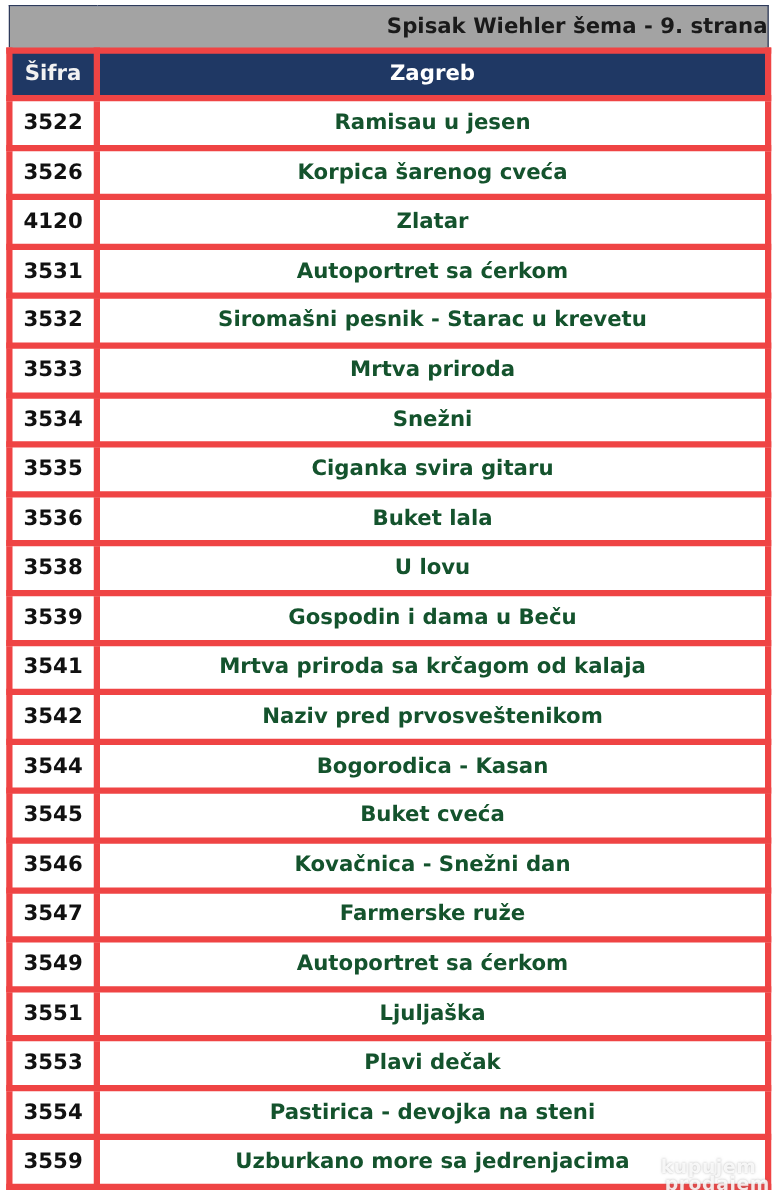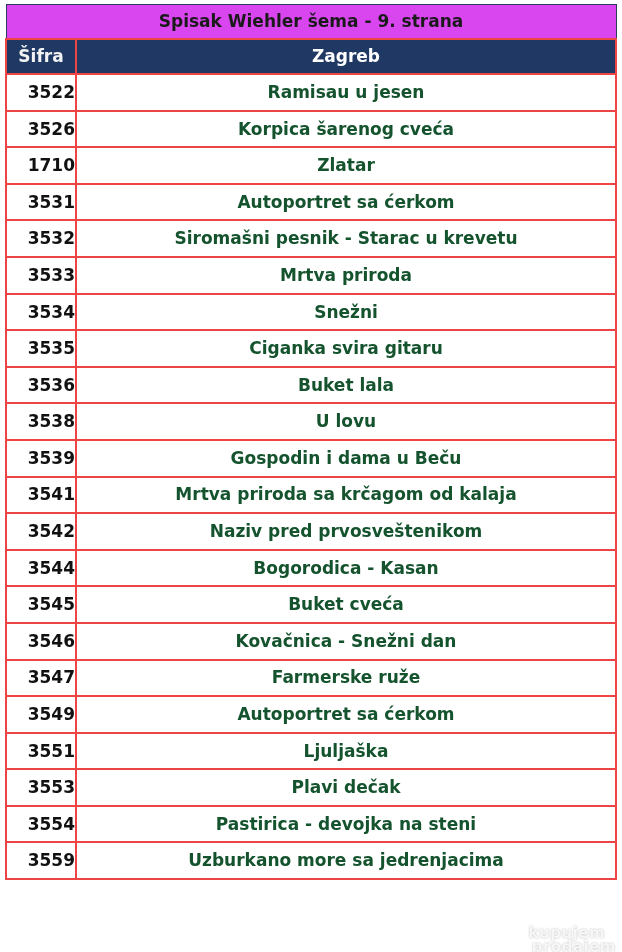--- a/index.html
+++ b/index.html
@@ -20,51 +20,51 @@
     box-sizing: border-box;
     position: relative;
   }
   table.grid {
     border-collapse: collapse;
     width: 612px;
     margin: 4px auto 0 auto;
     table-layout: fixed;
   }
   table.grid td {
-    border: 2px solid #ef4444;
+    border: 5px solid #ef4444;
     padding: 0;
     height: 34.6px;
     vertical-align: middle;
     font-size: 17px;
     font-weight: bold;
     line-height: 1.1;
   }
   .title-cell {
-    text-align: center;
+    text-align: right;
     font-size: 17px;
     font-weight: bold;
     border: 1px solid #2e3b5b !important;
-    background: #d946ef;
+    background: #a3a3a3;
     color: #1a1a1a;
     height: 33px !important;
   }
   .head-code, .head-name {
     background: #1f3864;
     color: #ffffff;
     text-align: center;
     font-size: 18px;
     font-weight: bold;
     height: 33px !important;
   }
   .head-code {
     color: #f2f2f2;
   }
   .col-code {
     width: 70px;
-    text-align: right;
+    text-align: center;
     font-size: 17px;
     font-weight: bold;
     color: #111111;
   }
   .col-name {
     text-align: center;
     font-size: 17px;
     font-weight: bold;
     color: #14532d;
     padding: 0 4px;
@@ -109,21 +109,21 @@
       </tr>
       <tr>
         <td class="col-code">3522</td>
         <td class="col-name">Ramisau u jesen</td>
       </tr>
       <tr>
         <td class="col-code">3526</td>
         <td class="col-name">Korpica  šarenog cveća</td>
       </tr>
       <tr>
-        <td class="col-code">1710</td>
+        <td class="col-code">4120</td>
         <td class="col-name">Zlatar</td>
       </tr>
       <tr>
         <td class="col-code">3531</td>
         <td class="col-name">Autoportret sa ćerkom</td>
       </tr>
       <tr>
         <td class="col-code">3532</td>
         <td class="col-name">Siromašni pesnik - Starac u krevetu</td>
       </tr>

